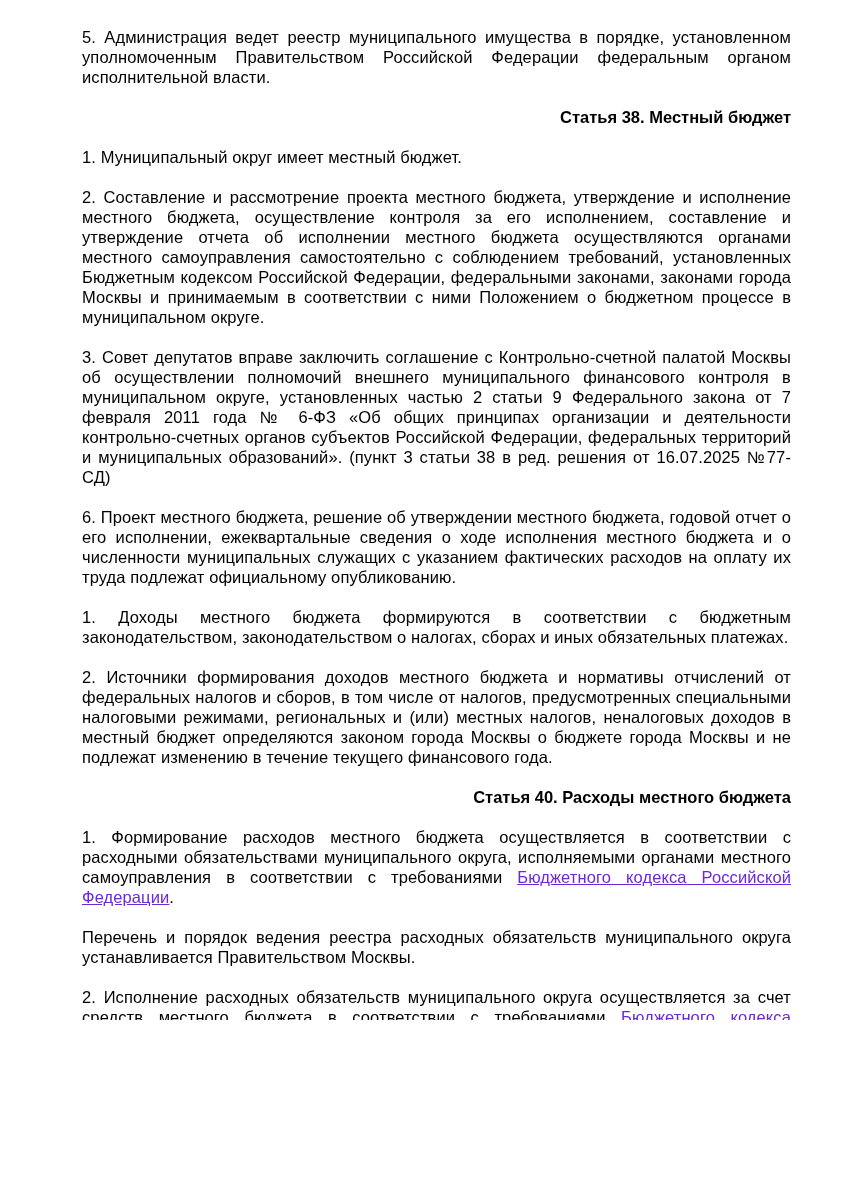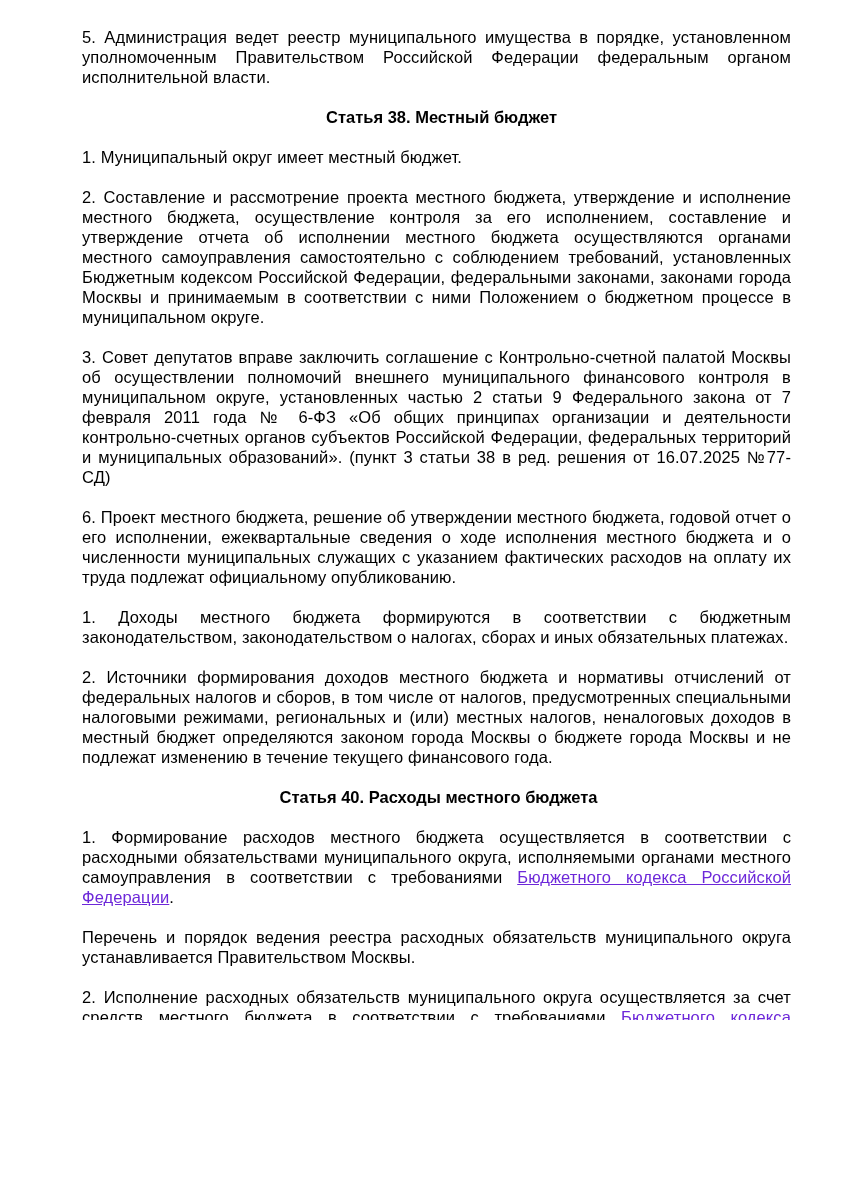--- a/index.html
+++ b/index.html
@@ -23,21 +23,21 @@
     font-size: 16.5px;
     line-height: 20px;
     text-align: justify;
     letter-spacing: 0.1px;
   }
   .article-heading {
     margin: 0 0 20px 4px;
     font-size: 16.5px;
     line-height: 20px;
     font-weight: bold;
-    text-align: center;
+    text-align: right;
   }
   .article-heading.indented {
     padding-left: 6px;
   }
   .doclink {
     color: #6d28d9;
     text-decoration: underline;
     cursor: pointer;
   }
 </style>

